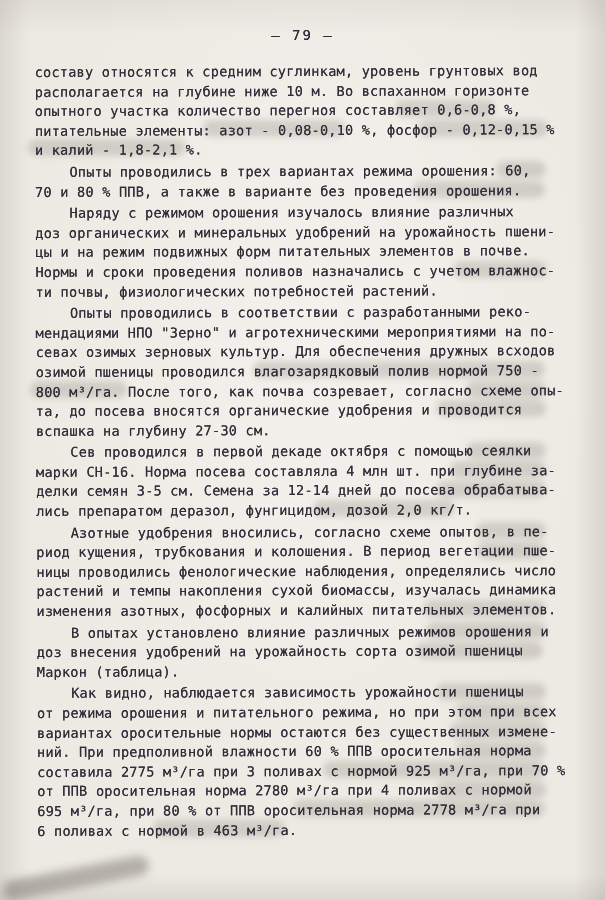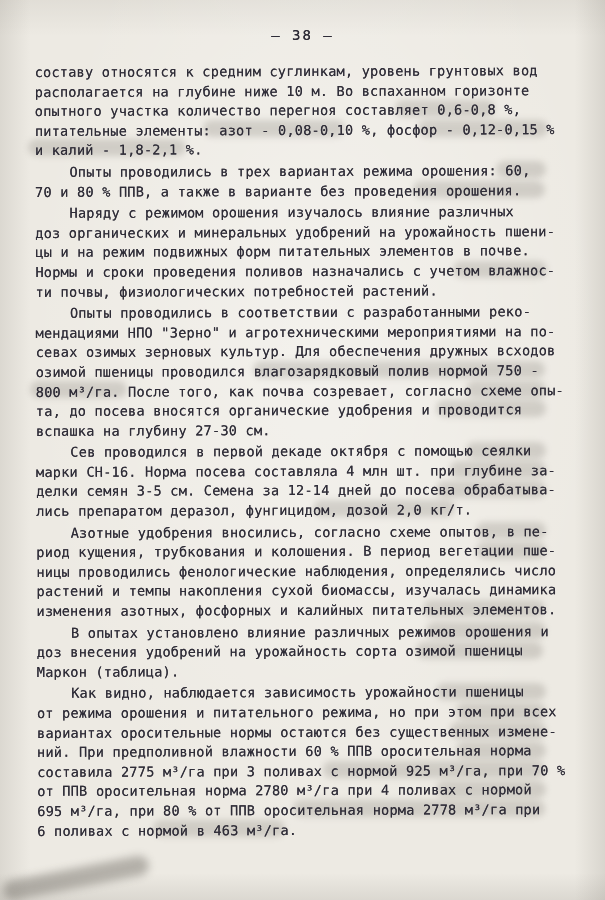--- a/index.html
+++ b/index.html
@@ -95,21 +95,21 @@
       <div class="smudge" style="left: 436px; top: 683px; width: 110px; height: 17px;"></div>
       <div class="smudge" style="left: 456px; top: 703px; width: 90px; height: 17px;"></div>
       <div class="smudge" style="left: 450px; top: 722px; width: 96px; height: 17px;"></div>
       <div class="smudge" style="left: 456px; top: 742px; width: 90px; height: 17px;"></div>
       <div class="smudge" style="left: 323px; top: 761px; width: 222px; height: 17px;"></div>
       <div class="smudge" style="left: 436px; top: 781px; width: 110px; height: 17px;"></div>
       <div class="smudge" style="left: 293px; top: 800px; width: 252px; height: 17px;"></div>
       <div class="smudge" style="left: 153px; top: 820px; width: 132px; height: 17px;"></div>
     </div>
 
-  <div class="page-number">– 38 –</div>
+  <div class="page-number">– 79 –</div>
 
   <div class="doc-body">
     <p class="para no-indent">составу относятся к средним суглинкам, уровень грунтовых вод
 располагается на глубине ниже 10 м. Во вспаханном горизонте
 опытного участка количество перегноя составляет 0,6-0,8 %,
 питательные элементы: азот - 0,08-0,10 %, фосфор - 0,12-0,15 %
 и калий - 1,8-2,1 %.</p>
     <p class="para">Опыты проводились в трех вариантах режима орошения: 60,
 70 и 80 % ППВ, а также в варианте без проведения орошения.</p>
     <p class="para">Наряду с режимом орошения изучалось влияние различных

